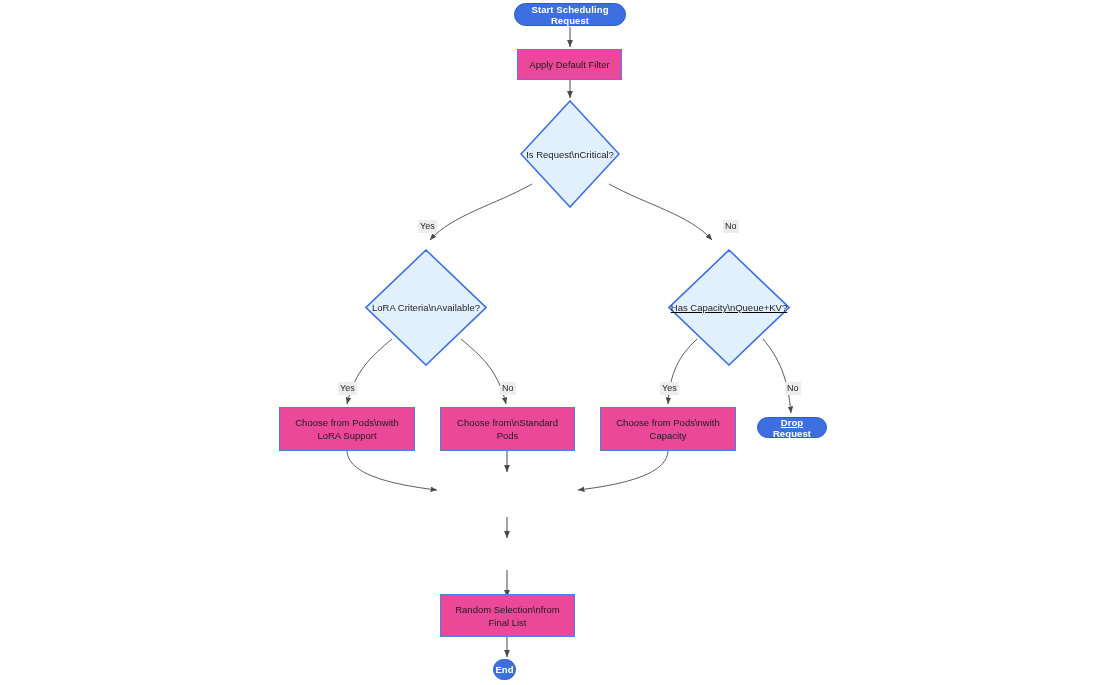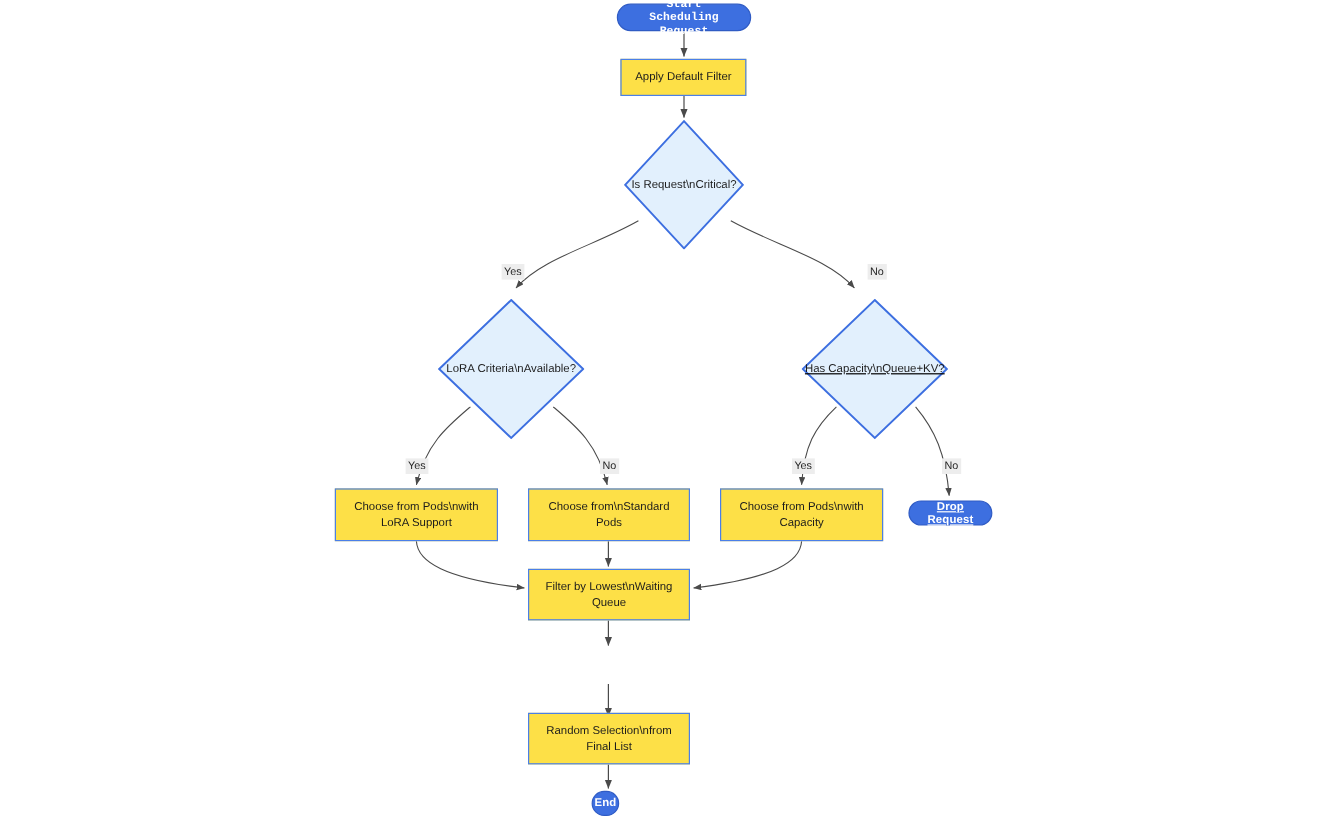--- a/index.html
+++ b/index.html
@@ -43,21 +43,21 @@
     border: 1px solid #2f5bc4;
     border-radius: 999px;
     color: #ffffff;
     font-size: 9.5px;
     font-weight: bold;
     letter-spacing: 0.1px;
     padding: 0 10px;
   }
   
   .node-rect {
-    background: #fde047;
+    background: #ec4899;
     border: 1.4px solid #4a7fe8;
     color: #1c1c1c;
     font-size: 9.5px;
     line-height: 13px;
     padding: 0 8px;
   }
   
   .node-diamond {
     background: transparent;
     border: none;
@@ -123,21 +123,21 @@
 
     <path d="M668,451 C667,468 645,482 578,490" stroke="#4a4a4a" stroke-width="0.9" fill="none" marker-end="url(#arrow)"></path>
 
     <path d="M507,517 L507,538" stroke="#4a4a4a" stroke-width="1" fill="none" marker-end="url(#arrow)"></path>
 
     <path d="M507,570 L507,597" stroke="#4a4a4a" stroke-width="1" fill="none" marker-end="url(#arrow)"></path>
 
     <path d="M507,637 L507,657" stroke="#4a4a4a" stroke-width="1" fill="none" marker-end="url(#arrow)"></path>
   </svg>
 
-  <div class="node node-stadium" style="left:514px; top:3px; width:112px; height:23px;font-family:Liberation Mono, monospace;">
+  <div class="node node-stadium" style="left:514px; top:3px; width:112px; height:23px;">
     <span>Start Scheduling Request</span>
   </div>
 
   <div class="node node-rect" style="left:517px; top:49px; width:105px; height:31px;">
     <span class="rect-text">Apply Default Filter</span>
   </div>
 
   <div class="node node-diamond" style="left:520px; top:100px; width:100px; height:108px;">
     <svg class="diamond-shape" viewBox="0 0 100 108" preserveAspectRatio="none">
       <polygon points="50,1 99,54 50,107 1,54" fill="#e2f0fd" stroke="#3d6fe0" stroke-width="1.6"></polygon>
@@ -171,24 +171,20 @@
 
   <div class="node node-rect" style="left:600px; top:407px; width:136px; height:44px;">
     <span class="rect-text">Choose from Pods\nwith
 Capacity</span>
   </div>
 
   <div class="node node-stadium" style="left:757px; top:417px; width:70px; height:21px;text-decoration:underline;">
     <span>Drop Request</span>
   </div>
 
-  <div class="node node-rect" style="left:440px; top:474px; width:135px; height:43px;">
-    <span class="rect-text">Filter by Lowest\nWaiting
-Queue</span>
-  </div>
 
 
   <div class="node node-rect" style="left:440px; top:594px; width:135px; height:43px;">
     <span class="rect-text">Random Selection\nfrom
 Final List</span>
   </div>
 
   <div class="node node-stadium" style="left:493px; top:659px; width:23px; height:21px;">
     <span>End</span>
   </div>

